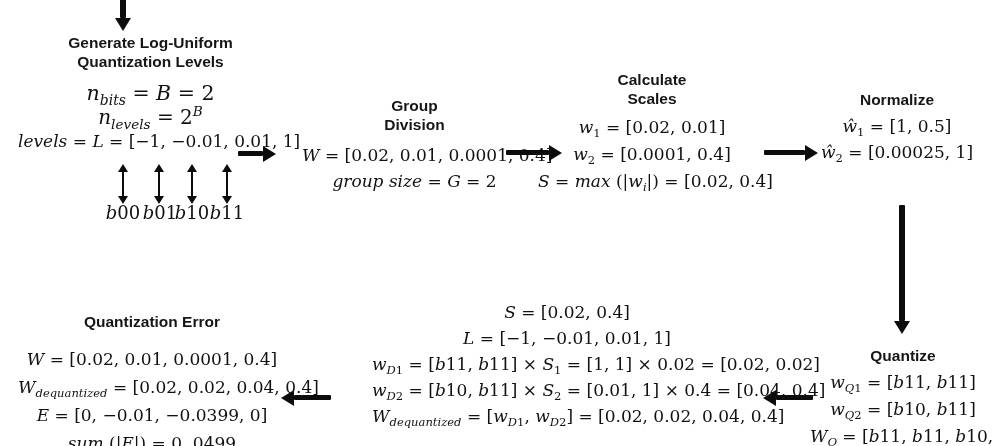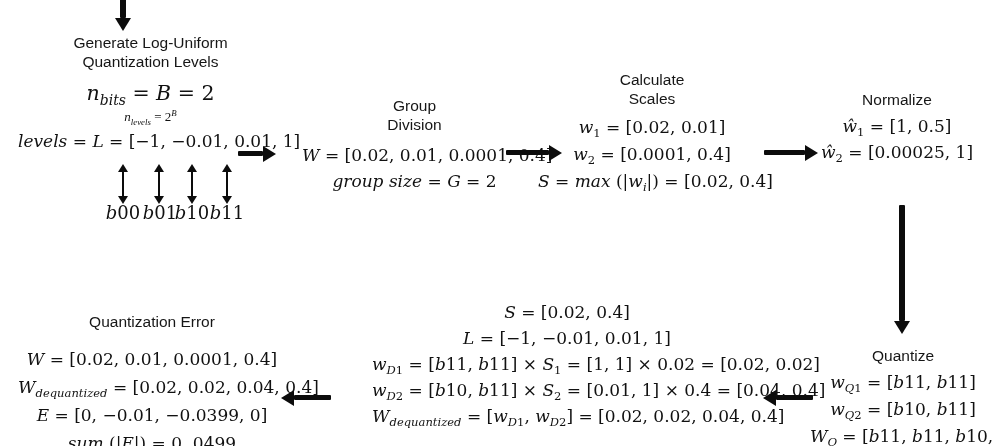--- a/index.html
+++ b/index.html
@@ -5,21 +5,21 @@
   * { margin:0; padding:0; box-sizing:border-box; }
   html,body { background:#ffffff; }
   .canvas {
     position:relative; width:996px; height:446px; background:#ffffff;
     color:#111111; overflow:hidden;
     font-family:"DejaVu Serif", serif;
   }
   .block { position:absolute; text-align:center; }
   .h {
     font-family:"Liberation Sans","DejaVu Sans",sans-serif;
-    font-weight:400; font-size:15.5px; line-height:19px; color:#161616;
+    font-weight:700; font-size:15.5px; line-height:19px; color:#161616;
     white-space:nowrap;
   }
   .m { font-size:17px; line-height:26px; white-space:nowrap; }
   .m i { font-style:italic; }
   .m sub { font-size:68%; line-height:0; }
   .m sup { font-size:68%; line-height:0; }
 
   
   .h-arrow { position:absolute; display:flex; align-items:center; height:17px; }
   .h-arrow .shaft { flex:1; height:5px; background:#0c0c0c; border-radius:1px; }
@@ -53,21 +53,21 @@
 
   <div class="v-arrow" style="left:114px; top:-2px; width:17px; height:33px;">
     <span class="shaft"></span>
     <span class="head-d"></span>
   </div>
 
   <section class="block" style="left:18px; top:33px; width:265px;">
     <div class="h">Generate Log-Uniform</div>
     <div class="h">Quantization Levels</div>
     <div class="m" style="font-size:20.5px; margin-top:9px; line-height:26px;"><i>n</i><sub><i>bits</i></sub> = <i>B</i> = 2</div>
-    <div class="m" style="font-size:13px; line-height:22px;font-family:Liberation Serif, serif;"><i>n</i><sub><i>levels</i></sub> = 2<sup><i>B</i></sup></div>
+    <div class="m" style="font-size:20px; line-height:22px;"><i>n</i><sub><i>levels</i></sub> = 2<sup><i>B</i></sup></div>
     <div class="m" style="line-height:26px;"><i>levels</i> = <i>L</i> = [−1, −0.01, 0.01, 1]</div>
   </section>
 
   <div class="v2-arrow" style="left:116px; top:164px; height:40px;">
     <span class="head-u"></span>
     <span class="shaft"></span>
     <span class="head-d"></span>
   </div>
   <div class="v2-arrow" style="left:152px; top:164px; height:40px;">
     <span class="head-u"></span>

